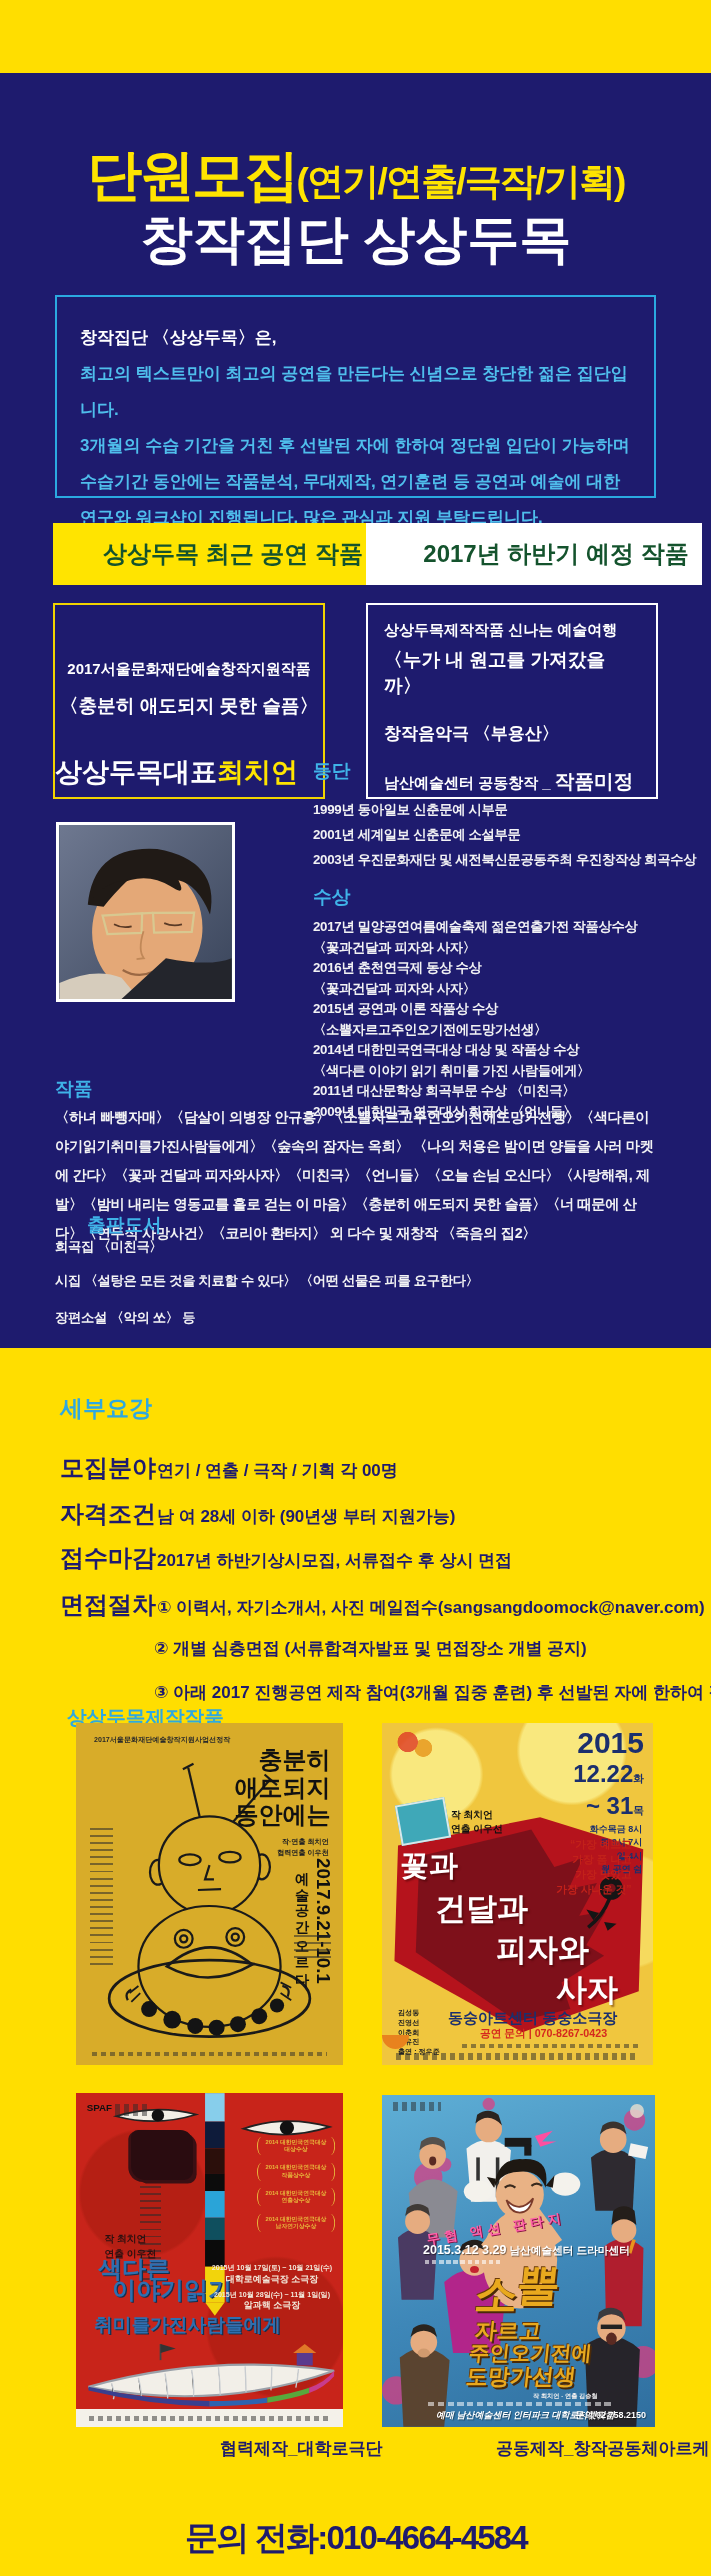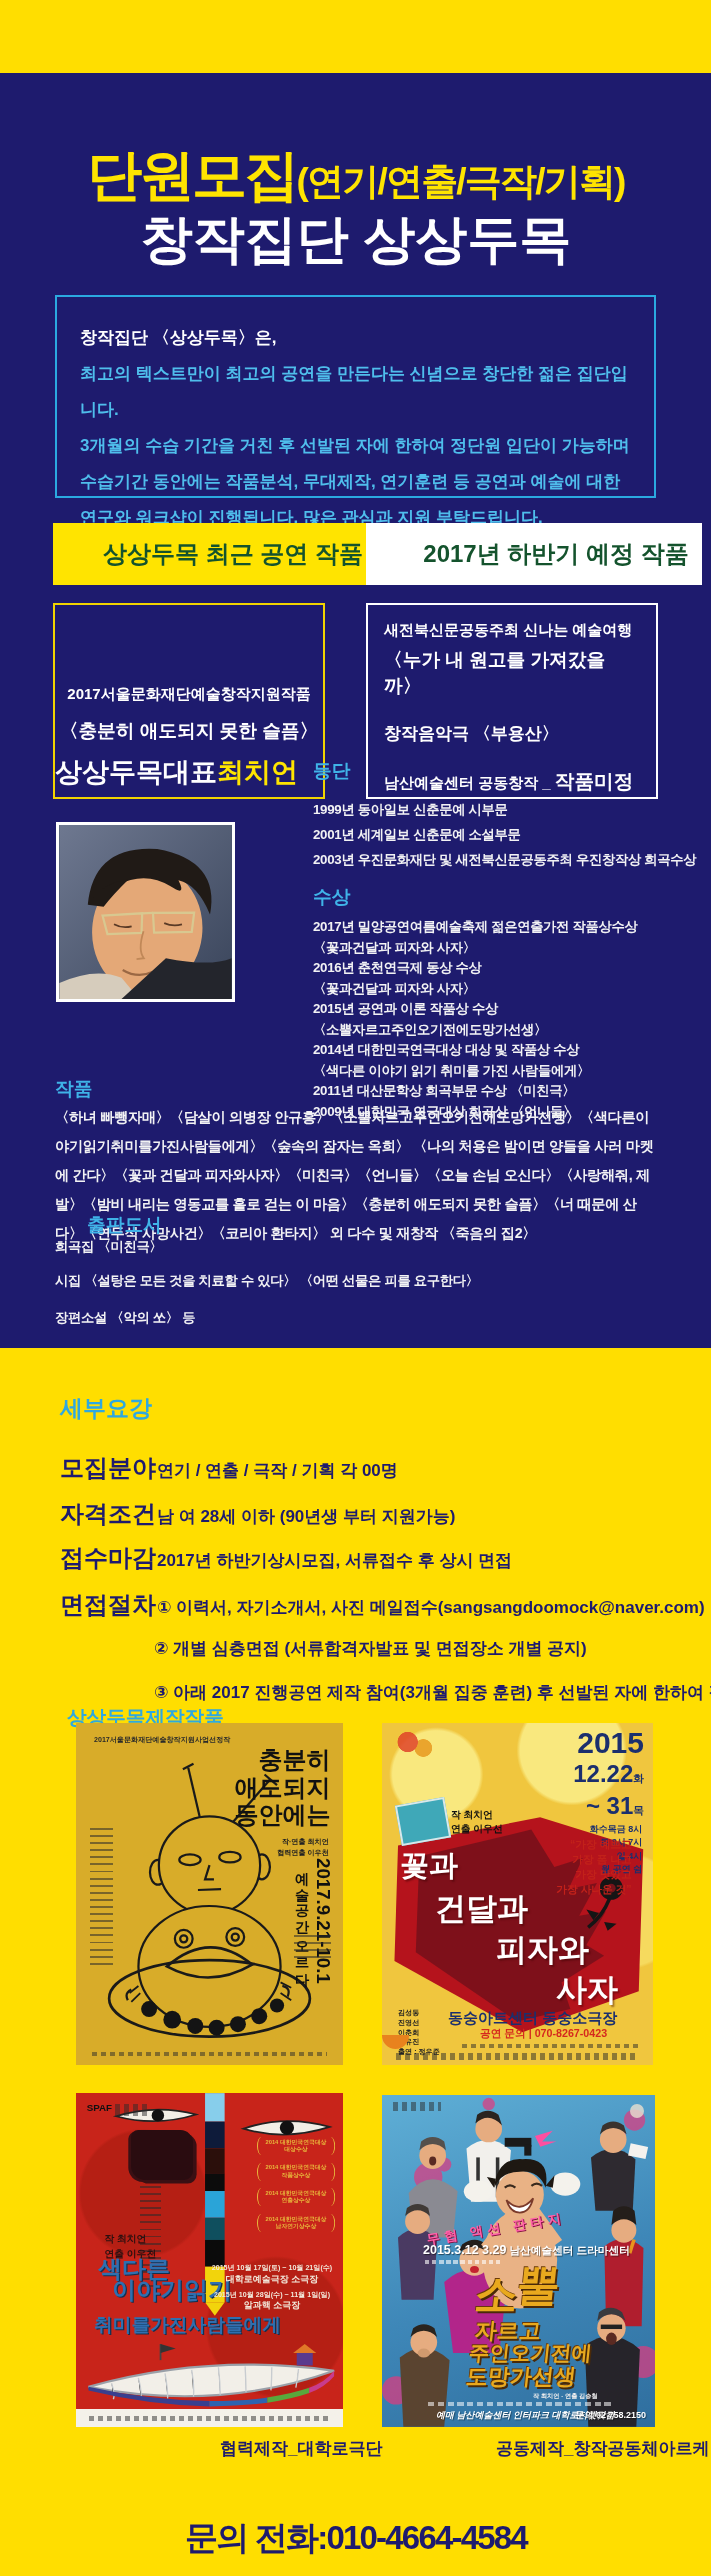--- a/index.html
+++ b/index.html
@@ -16,21 +16,21 @@
           font-size:52px;letter-spacing:0px;}
   .intro-box{top:222px;left:55px;width:601px;height:203px;border:2.7px solid #2BA9E0;
              box-sizing:border-box;padding:23px 23px 0 23px;font-weight:bold;font-size:17px;line-height:36px;}
   .intro-l1{color:#FFFFFF;}
   .intro-l{color:#4FBEEC;}
   .hdr{top:450px;height:62px;line-height:62px;text-align:center;font-weight:bold;font-size:24px;color:#14532d;padding-left:44px;}
   .hdr-left{left:53px;width:272px;background:#FFE400;}
   .hdr-right{left:366px;width:292px;background:#FFFFFF;}
   .box-left{top:530px;left:53px;width:272px;height:196px;border:2.7px solid #F2D400;box-sizing:border-box;
             text-align:center;color:#fff;font-weight:bold;}
-  .box-left .l1{margin-top:80px;font-size:15px;}
+  .box-left .l1{margin-top:55px;font-size:15px;}
   .box-left .l2{margin-top:14.2px;font-size:18.7px;}
   .box-right{top:530px;left:366px;width:292px;height:196px;border:2.7px solid #FFFFFF;box-sizing:border-box;
              color:#fff;font-weight:bold;padding:14.2px 16px;}
   .box-right .r1{font-size:15px;margin-top:1.8px;}
   .box-right .r2{font-size:18.7px;margin-top:7.1px;}
   .box-right .r3{font-size:17px;margin-top:23px;}
   .box-right .r4{font-size:15px;margin-top:23px;}
   .box-right .r4 .em{font-size:19.6px;}
   .rep-title{top:681px;left:55px;font-size:27px;font-weight:bold;color:#fff;white-space:nowrap;}
   .rep-title .yel{color:#FFE400;}
@@ -168,21 +168,21 @@
 
     <div class="abs hdr hdr-left">상상두목 최근 공연 작품</div>
     <div class="abs hdr hdr-right">2017년 하반기 예정 작품</div>
 
     <div class="abs box-left">
       <div class="l1">2017서울문화재단예술창작지원작품</div>
       <div class="l2">〈충분히 애도되지 못한 슬픔〉</div>
     </div>
 
     <div class="abs box-right">
-      <div class="r1">새전북신문공동주최 신나는 예술여행</div>
+      <div class="r1">상상두목제작작품 신나는 예술여행</div>
       <div class="r2">〈누가 내 원고를 가져갔을까〉</div>
       <div class="r3">창작음악극 〈부용산〉</div>
       <div class="r4"><span>남산예술센터 공동창작 _ </span><span class="em">작품미정</span></div>
     </div>
 
     <div class="abs rep-title">
       <span>상상두목대표</span><span class="yel">최치언</span>
     </div>
 
     <div class="abs photo">

